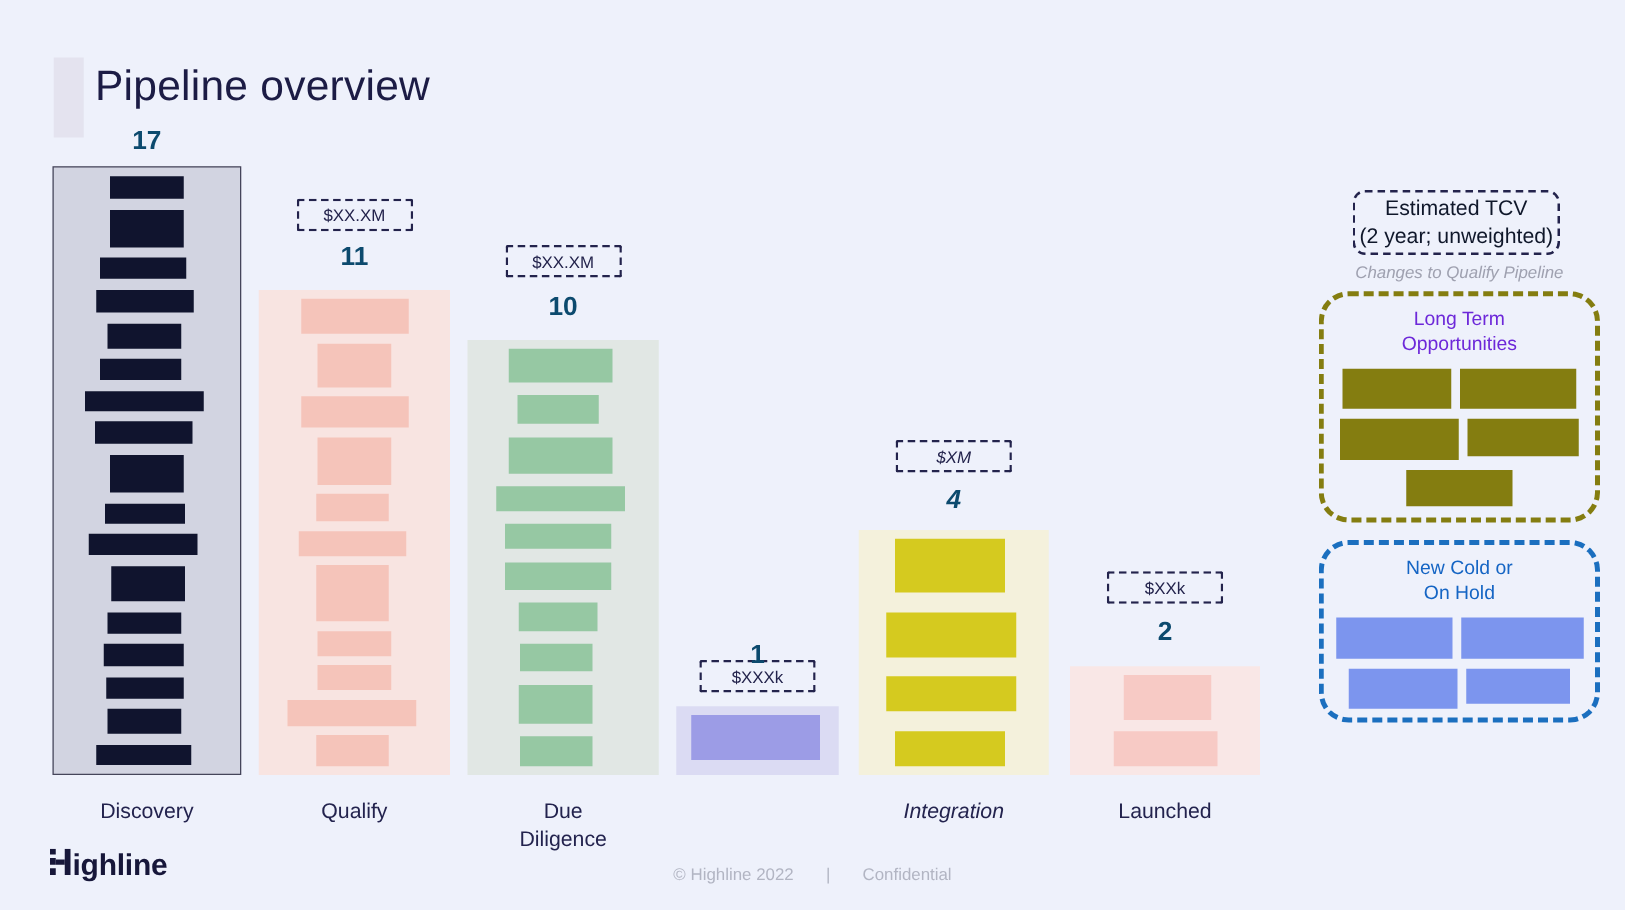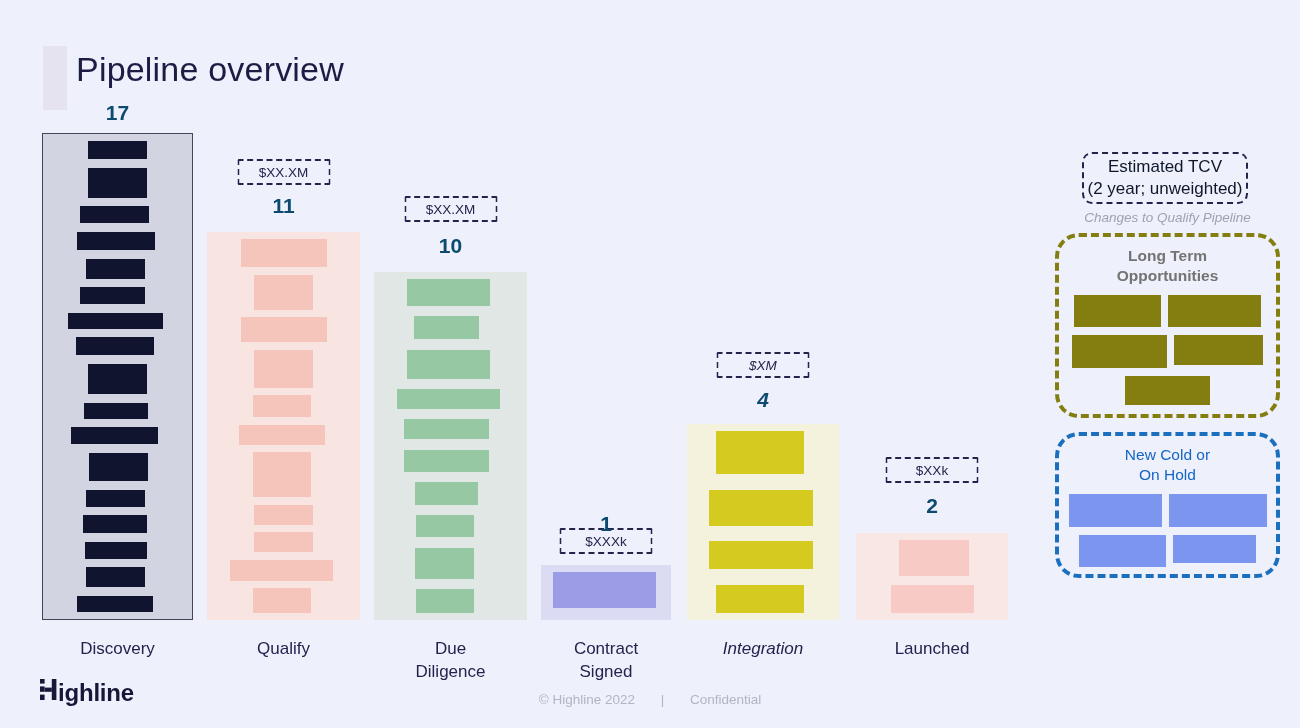--- a/index.html
+++ b/index.html
@@ -64,21 +64,21 @@
              border:2px dashed #23234c; border-radius:10px;
              display:flex; align-items:center; justify-content:center;
              text-align:center; font-size:17px; color:#0f172a; line-height:1.3; white-space:pre-line; }
   .changes-note { position:absolute; left:1045px; top:210px; width:245px; text-align:center;
                   font-style:italic; color:#9fa1b0; font-size:13.5px; }
   .legend-box { position:absolute; left:1055px; width:225px; box-sizing:border-box;
                 border-radius:24px; border:4px dashed; }
   .lto-box  { top:233px; height:185px; border-color:#847d10; }
   .ncoh-box { top:432px; height:146px; border-color:#1b6fbf; }
   .legend-title { text-align:center; font-size:15.5px; line-height:1.32; margin-top:9px; white-space:pre-line; }
-  .lto-box  .legend-title { color:#737373;font-weight:bold; }
+  .lto-box  .legend-title { color:#6d28d9; }
   .ncoh-box .legend-title { color:#1565c4; }
   .legend-row { display:flex; justify-content:center; gap:7px; margin-top:8px; }
   .legend-row .bar { position:static; }
 
   
   .logo { position:absolute; left:40px; top:679px; display:flex; align-items:flex-start;
           color:#17173a; font-size:24px; font-weight:700; letter-spacing:-.2px; }
   .logo svg { margin-right:1px; display:block; }
   .footer-center { position:absolute; top:692px; left:0; width:1300px; text-align:center;
                    color:#b2b5c3; font-size:13.5px; }
@@ -149,22 +149,20 @@
       </div>
       <div class="stage-label">Due
 Diligence</div>
     </div>
     <div class="column col-contract">
       <div class="value-box">$XXXk</div>
       <div class="count">1</div>
       <div class="stage-box" style="background: rgb(219, 219, 243);">
         <div class="bar" style="width: 103px; height: 36px; background: rgb(156, 156, 230); left: -2px;"></div>
       </div>
-      <div class="stage-label">Contract
-Signed</div>
     </div>
     <div class="column col-integration">
       <div class="value-box">$XM</div>
       <div class="count">4</div>
       <div class="stage-box" style="background: rgb(244, 241, 220);">
         <div class="bar" style="width: 88px; height: 43px; background: rgb(213, 202, 31); left: -3px;"></div>
         <div class="bar" style="width: 104px; height: 36px; background: rgb(213, 202, 31); left: -2px;"></div>
         <div class="bar" style="width: 104px; height: 28px; background: rgb(213, 202, 31); left: -2px;"></div>
         <div class="bar" style="width: 88px; height: 28px; background: rgb(213, 202, 31); left: -3px;"></div>
       </div>

